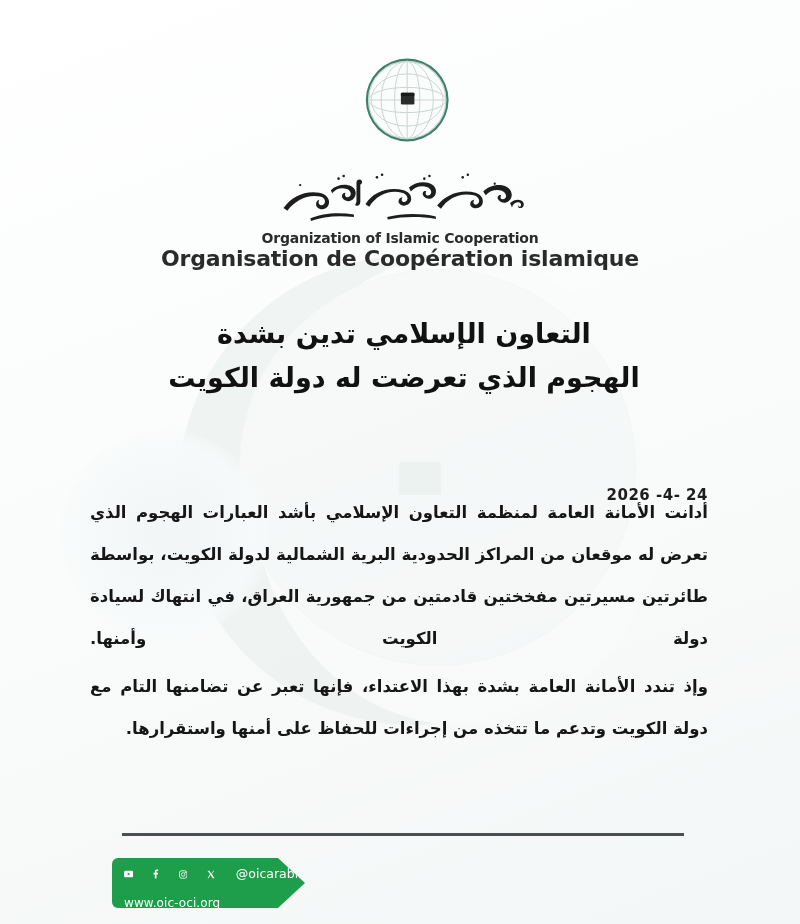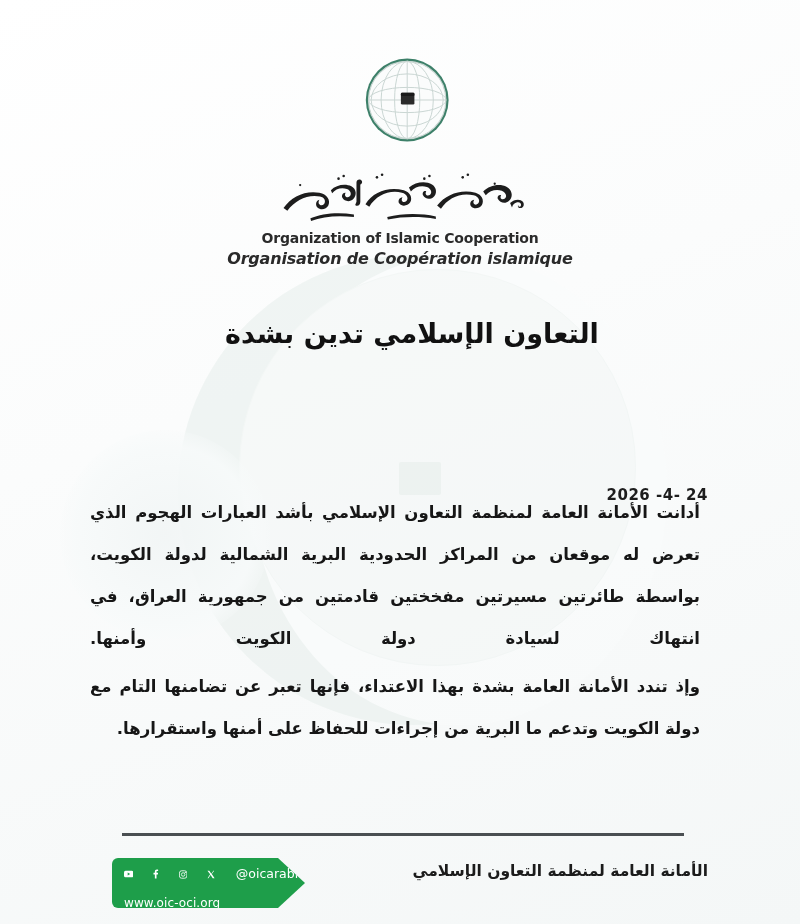--- a/index.html
+++ b/index.html
@@ -109,30 +109,29 @@
     color: #2a2a2a;
     letter-spacing: -0.2px;
     direction: ltr;
   }
   .org-en {
     font-size: 14px;
     line-height: 20px;
     margin-top: 2px;
   }
   .org-fr {
-    font-size: 16px;
+    font-size: 22px;
     line-height: 20px;
     margin-top: 1px;
-    font-style: italic;
   }
 
   
   .headline {
     position: absolute;
-    left: 102px;
+    left: 94px;
     top: 312px;
     width: 620px;
     text-align: center;
     direction: rtl;
     font-family: "DejaVu Sans", "Liberation Sans", sans-serif;
     font-weight: bold;
     font-size: 27px;
     line-height: 44px;
     color: #111111;
     letter-spacing: 0.5px;
@@ -161,21 +160,21 @@
     direction: rtl;
     text-align: justify;
     text-align-last: justify;
     font-family: "DejaVu Sans", "Liberation Sans", sans-serif;
     font-weight: bold;
     font-size: 16.5px;
     line-height: 42px;
     color: #161616;
   }
   .body-copy p {
-    margin: 0 8px 6px 0;
+    margin: 0 0 6px 0;
   }
   .body-copy p.last {
     text-align-last: right;
   }
 
   
   .divider {
     position: absolute;
     left: 122px;
     top: 833px;
@@ -291,32 +290,32 @@
           <circle cx="348" cy="34" r="1.8"></circle>
       </g>
     </svg>
 
     <div class="org-en">Organization of Islamic Cooperation</div>
     <div class="org-fr">Organisation de Coopération islamique</div>
   </div>
 
   <div class="headline">
     <div>التعاون الإسلامي تدين بشدة</div>
+    <div>الهجوم الذي تعرضت له دولة الكويت</div>
   </div>
 
   <div class="date-line">2026 -4- 24</div>
 
   <div class="body-copy">
     <p>أدانت الأمانة العامة لمنظمة التعاون الإسلامي بأشد العبارات الهجوم الذي تعرض له موقعان من المراكز الحدودية البرية الشمالية لدولة الكويت، بواسطة طائرتين مسيرتين مفخختين قادمتين من جمهورية العراق، في انتهاك لسيادة دولة الكويت وأمنها.</p>
-    <p class="last">وإذ تندد الأمانة العامة بشدة بهذا الاعتداء، فإنها تعبر عن تضامنها التام مع دولة الكويت وتدعم ما البرية من إجراءات للحفاظ على أمنها واستقرارها.</p>
+    <p class="last">وإذ تندد الأمانة العامة بشدة بهذا الاعتداء، فإنها تعبر عن تضامنها التام مع دولة الكويت وتدعم ما تتخذه من إجراءات للحفاظ على أمنها واستقرارها.</p>
   </div>
 
   <div class="divider"></div>
 
-  <div class="footer-sign">الأمانة العامة لمنظمة التعاون الإسلامي</div>
 
   <div class="social-badge">
     <div class="badge-row">
 
       <svg width="19" height="14" viewBox="0 0 24 17">
         <rect x="0" y="0" width="24" height="17" rx="4" fill="#ffffff"></rect>
         <path d="M9.5 4.3 L16 8.5 L9.5 12.7 Z" fill="#1e9e4a"></path>
       </svg>
 
       <svg width="11" height="18" viewBox="0 0 11 18">

